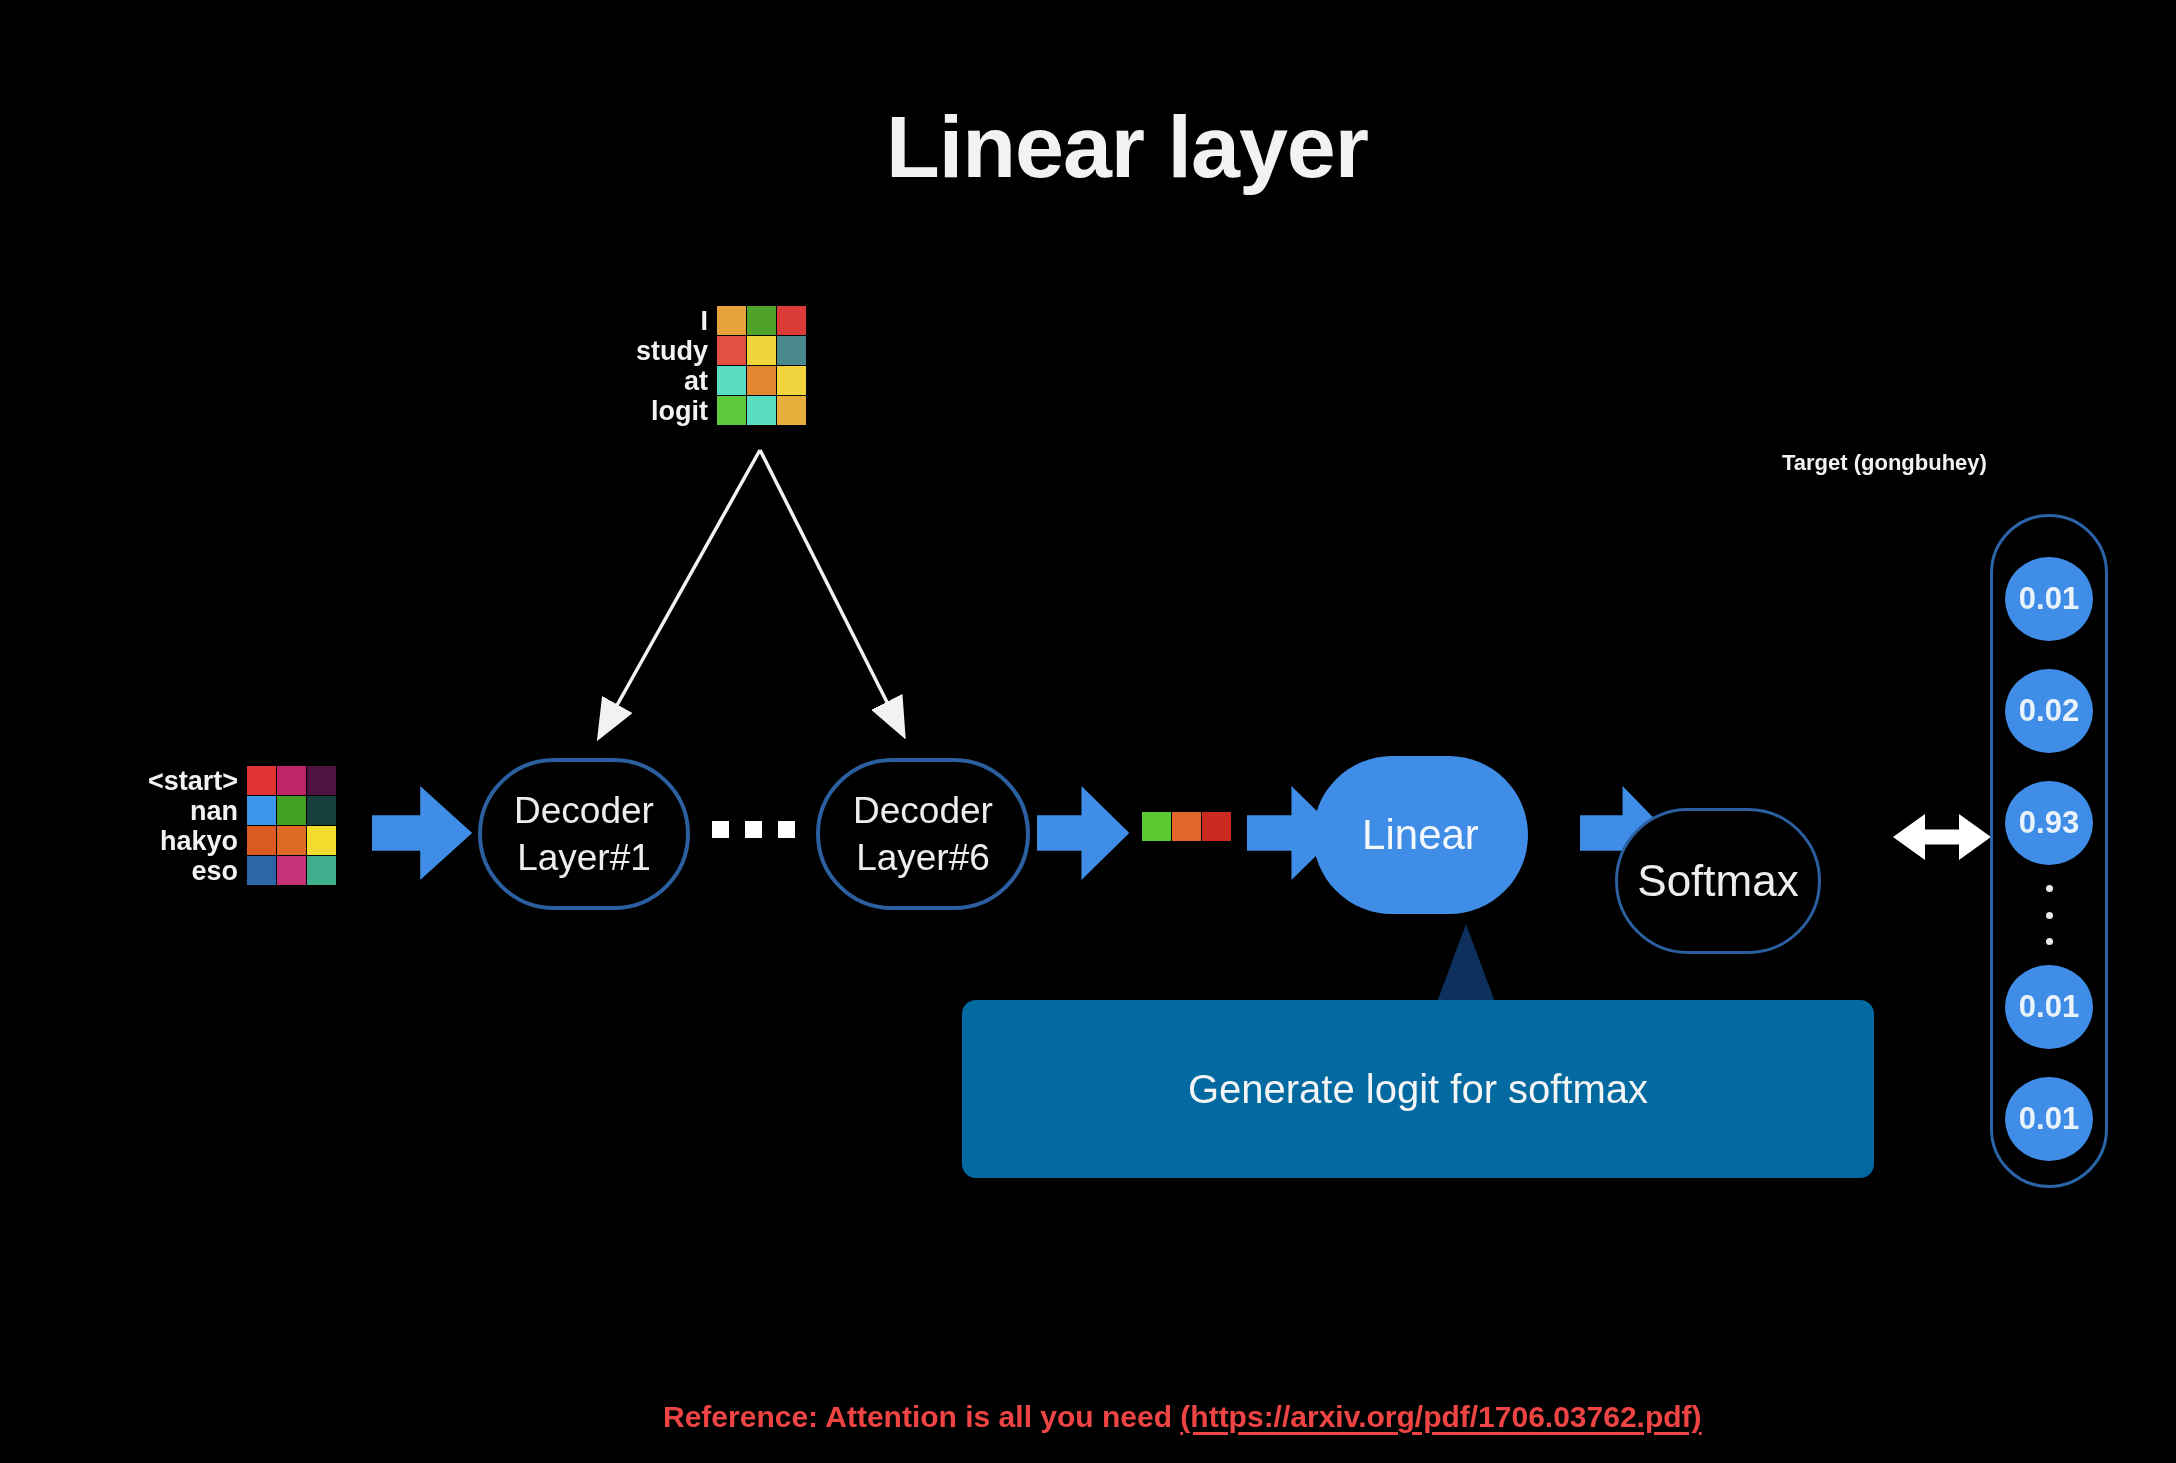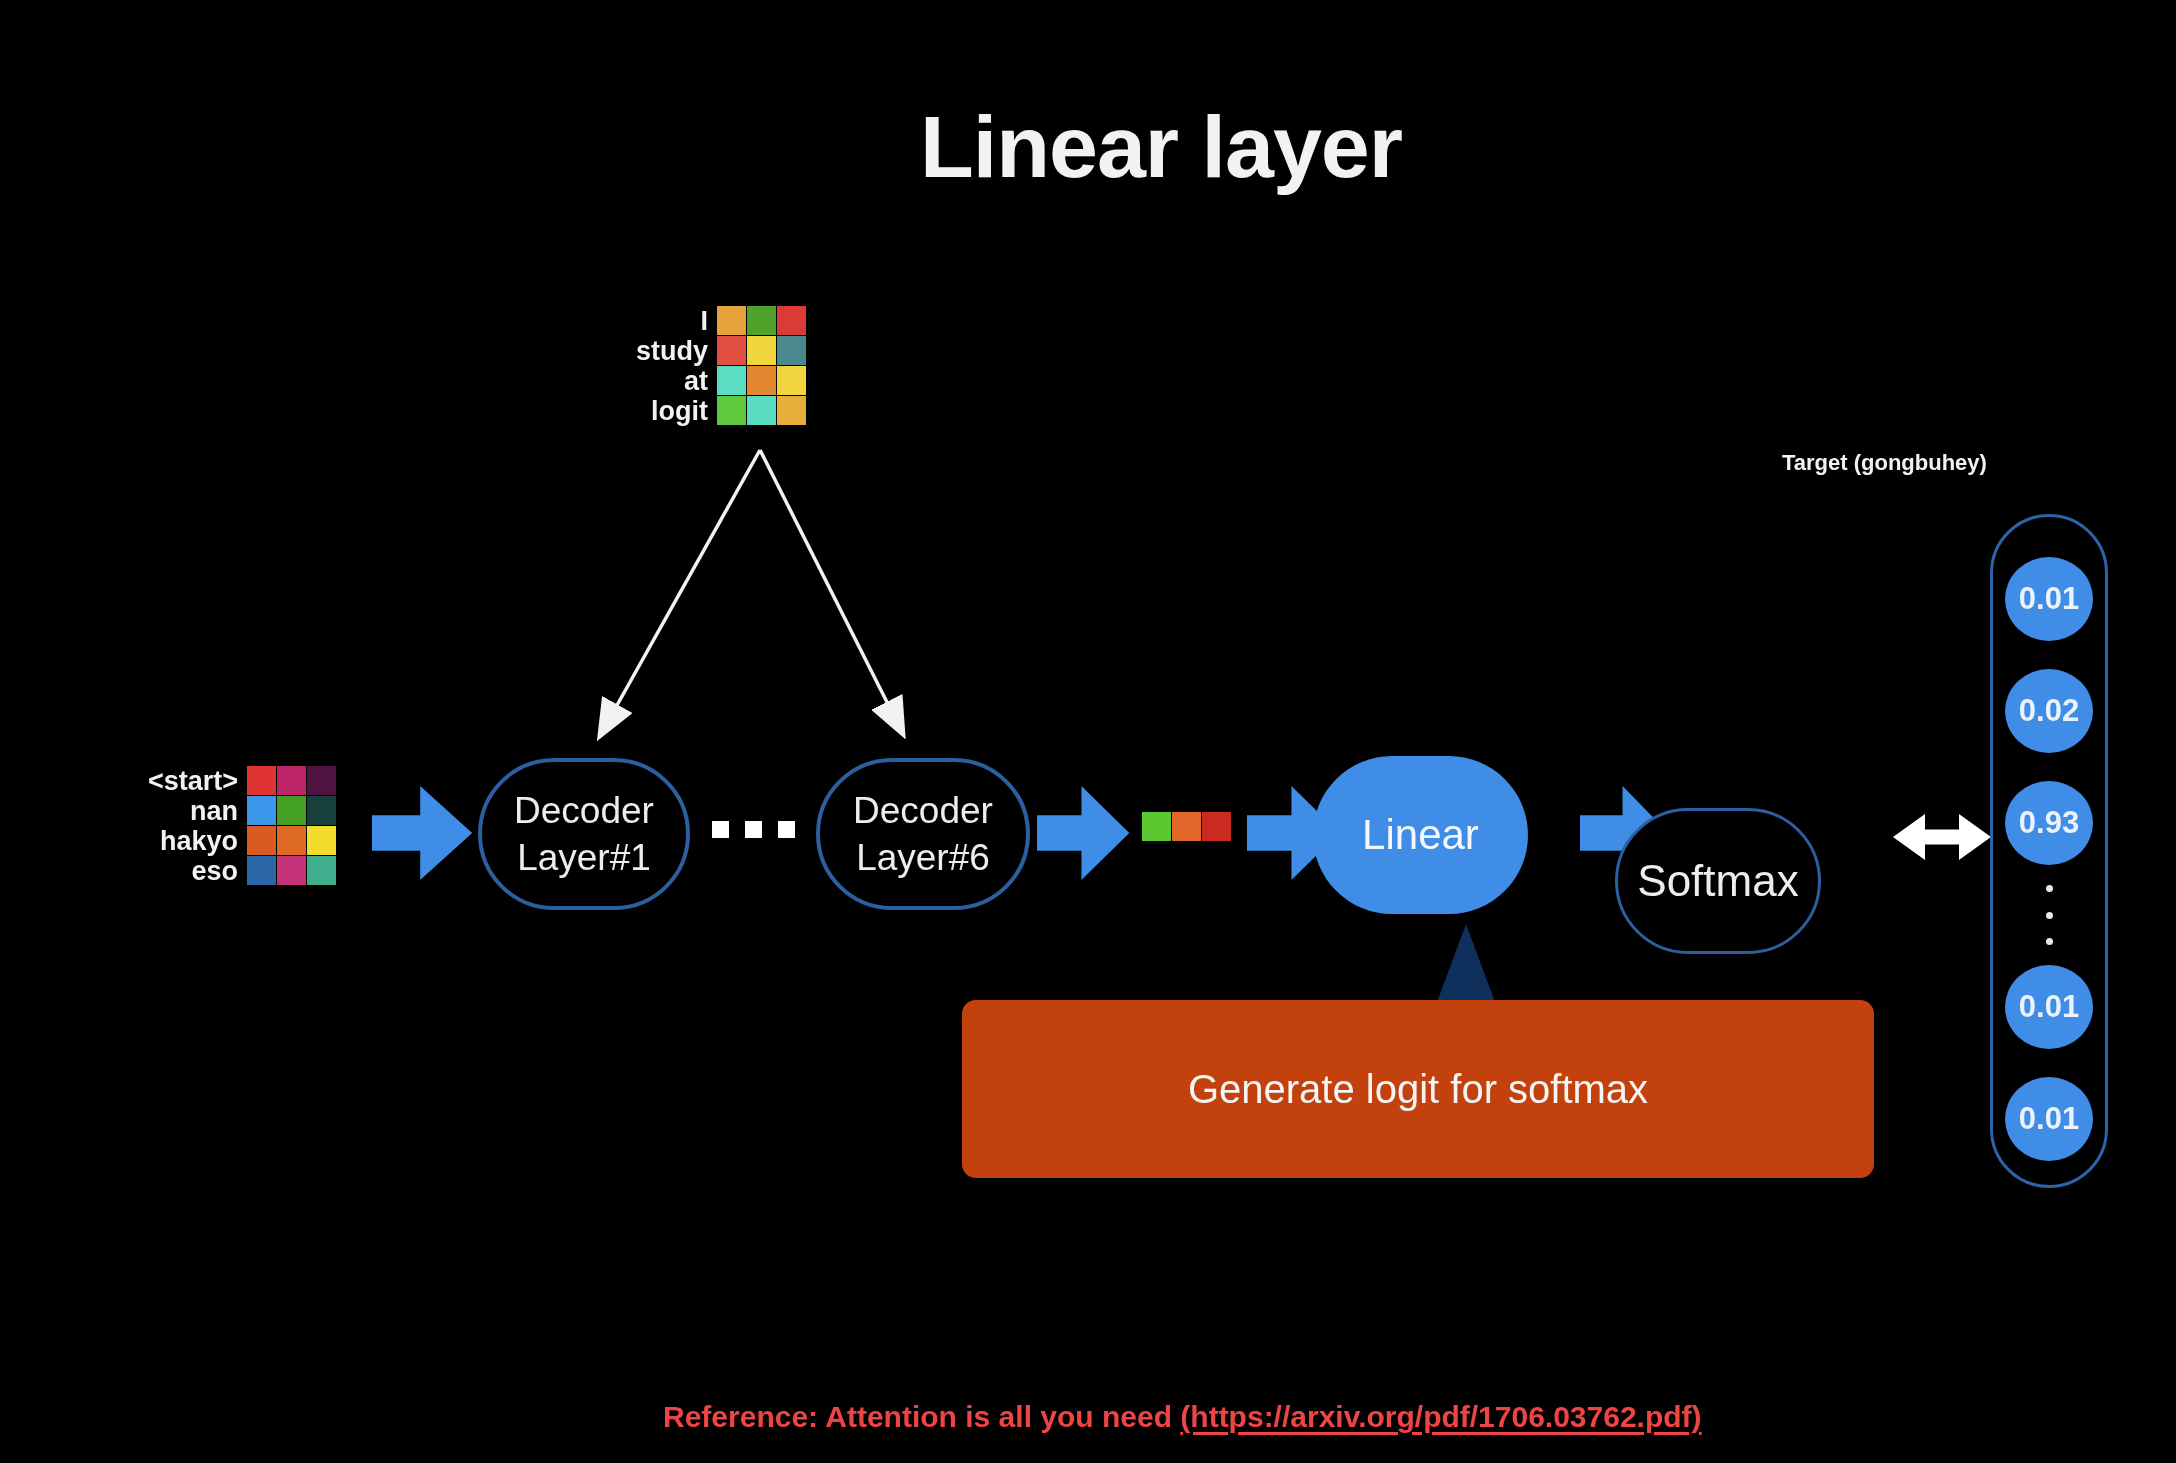--- a/index.html
+++ b/index.html
@@ -3,21 +3,21 @@
 <meta charset="utf-8">
 <style>
   html,body{margin:0;padding:0;background:#000;}
   #slide{
     position:relative;width:2176px;height:1463px;background:#000;overflow:hidden;
     font-family:"Liberation Sans",sans-serif;color:#f2f2f2;
   }
   .abs{position:absolute;}
 
   
-  #title{left:920px;top:96px;font-size:88px;font-weight:700;letter-spacing:-1px;white-space:nowrap;}
+  #title{left:886px;top:96px;font-size:88px;font-weight:700;letter-spacing:-1px;white-space:nowrap;}
 
   
   .token-group{display:flex;align-items:flex-start;}
   .token-labels{display:flex;flex-direction:column;text-align:right;font-weight:700;}
   .token-labels div{height:30px;line-height:30px;font-size:27px;}
   .embed-grid{display:grid;grid-template-columns:repeat(3,29px);grid-auto-rows:29px;gap:1px;margin-left:9px;background:#000;}
   .embed-grid .cell{width:29px;height:29px;}
   #top-input{left:588px;top:306px;}
   #top-input .token-labels{width:120px;}
   #left-input{left:104px;top:766px;}
@@ -52,21 +52,21 @@
   #logit-vector{left:1142px;top:812px;display:flex;gap:1px;}
   #logit-vector div{width:29px;height:29px;}
 
   
   #callout-pointer{
     left:1437px;top:924px;width:0;height:0;
     border-left:29px solid transparent;border-right:29px solid transparent;
     border-bottom:78px solid #0f2f5c;
   }
   #callout-box{
-    left:962px;top:1000px;width:912px;height:178px;border-radius:14px;background:#c2410c;
+    left:962px;top:1000px;width:912px;height:178px;border-radius:14px;background:#0369a1;
     display:flex;align-items:center;justify-content:center;
   }
   #callout-text{font-size:40px;font-weight:500;color:#f5f5f5;}
 
   
   #target-label{left:1782px;top:450px;font-size:22px;font-weight:700;white-space:nowrap;}
   #target-pill{
     left:1990px;top:514px;width:118px;height:674px;border:3px solid #2c64a8;border-radius:60px;
     background:#000;display:flex;flex-direction:column;align-items:center;box-sizing:border-box;
   }

